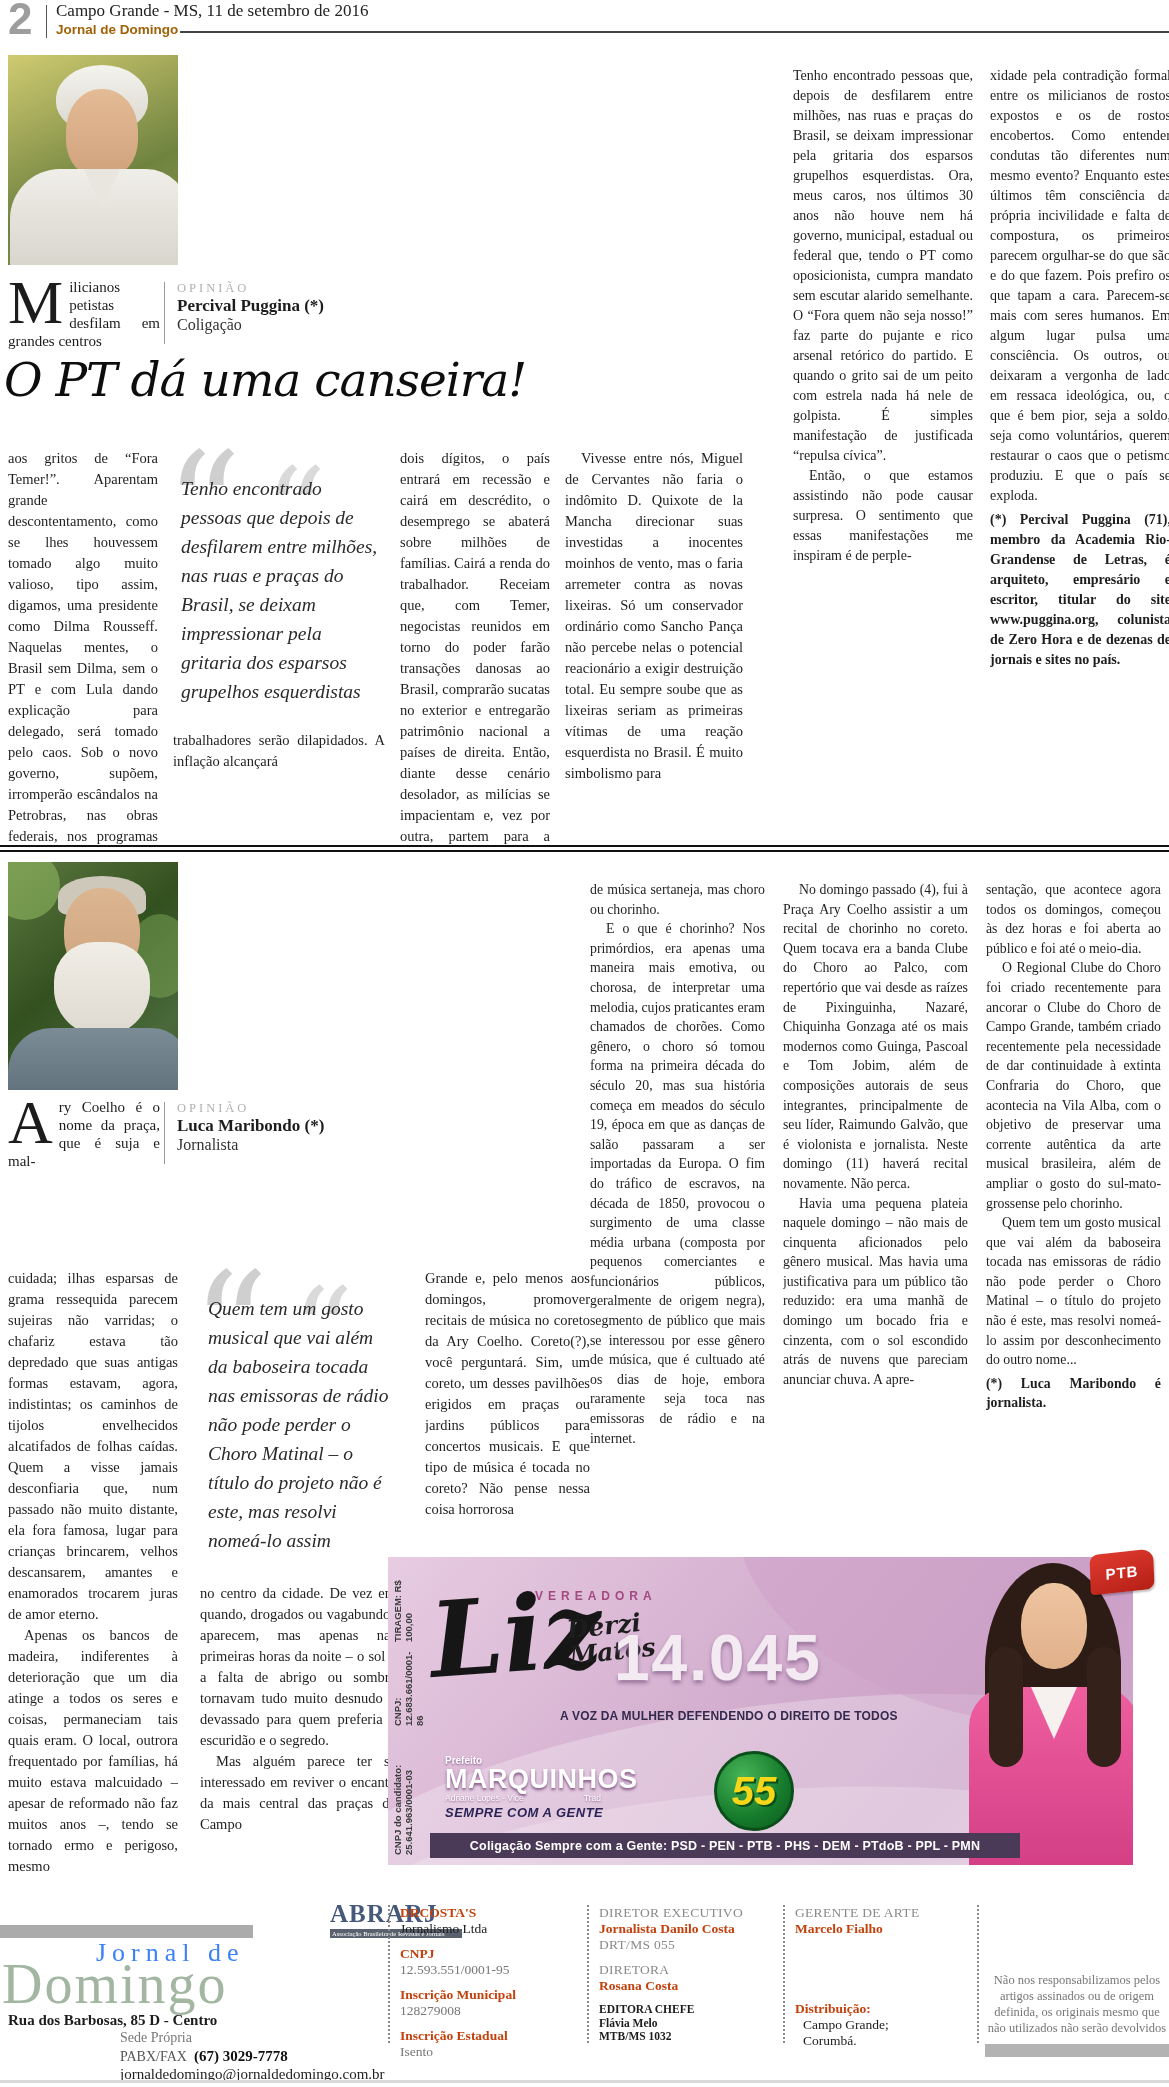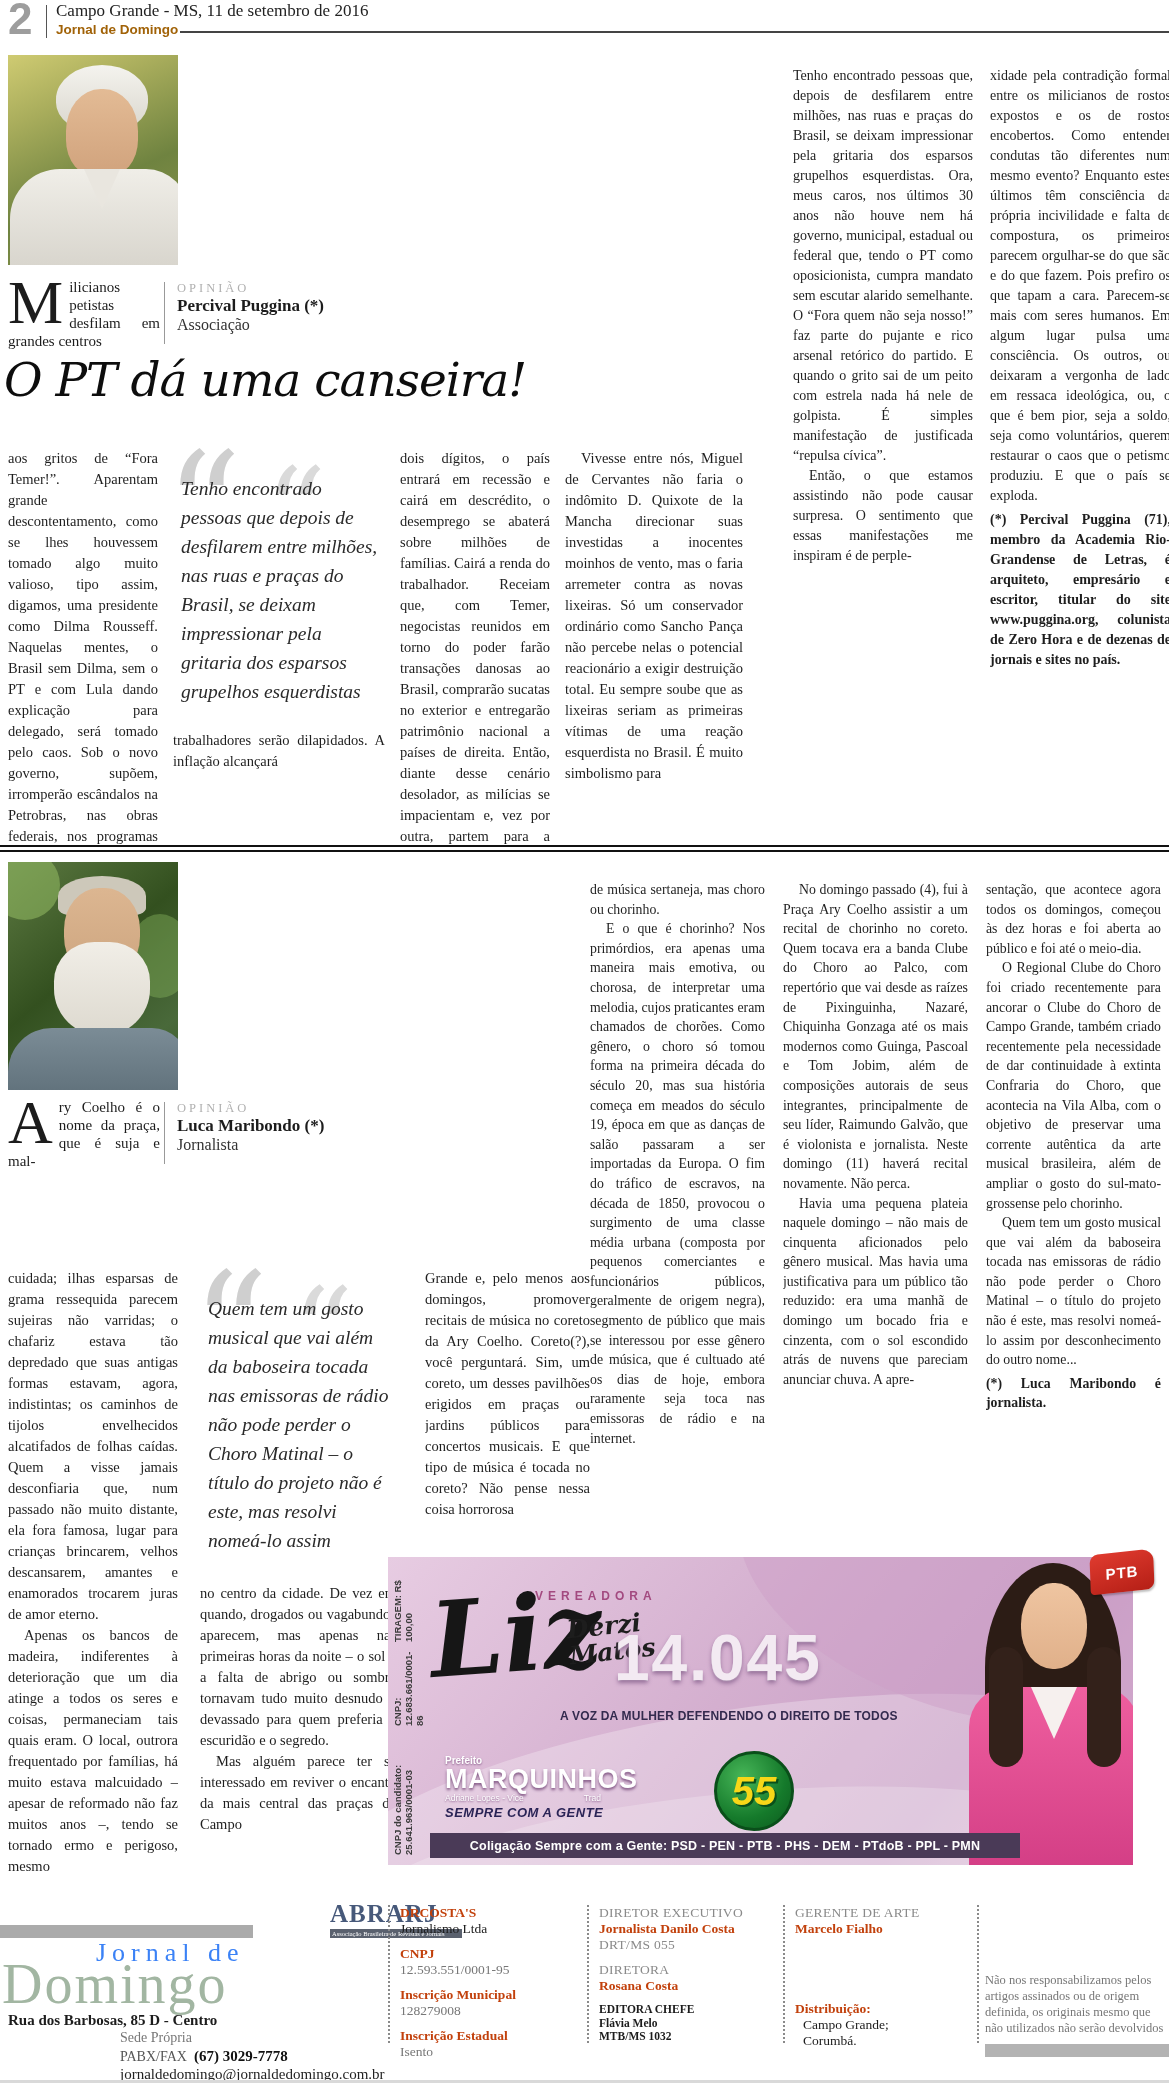--- a/index.html
+++ b/index.html
@@ -107,21 +107,21 @@
   .d1{left:388px}.d2{left:587px}.d3{left:783px}.d4{left:977px}
   .ft-col{position:absolute;top:1905px;font-size:13.5px;line-height:16px}
   .ft-c1{left:400px;width:175px}
   .ft-c2{left:599px;width:175px}
   .ft-c3{left:795px;width:172px}
   .ft-label{color:#8a8a8a;letter-spacing:.3px}
   .ft-bold{font-weight:bold;color:#c2410c}
   .ft-val{color:#777}
   .ft-gap{height:9px}
   .ft-small{font-size:11.5px;line-height:13.5px;font-weight:bold}
-  .ft-disc{position:absolute;left:985px;top:1972px;width:184px;font-size:12.5px;line-height:16px;color:#777;text-align:left}
+  .ft-disc{position:absolute;left:985px;top:1972px;width:184px;font-size:12.5px;line-height:16px;color:#777;text-align:center}
   .ft-discbar{position:absolute;left:985px;top:2044px;width:184px;height:13px;background:#b3b3b3}
   .ft-bottomline{position:absolute;left:0;top:2080px;width:1169px;height:3px;background:#d9d9d9}
 </style>
 </head>
 <body>
 
 <div class="page">
 
   <div class="hdr-num">2</div>
   <div class="hdr-vline"></div>
@@ -135,21 +135,21 @@
     <div class="p1-body"></div>
     <div class="p1-collar"></div>
   </div>
   <div class="leadin" style="left:8px;top:278px">
     <span class="dropcap">M</span><span>ilicianos petistas desfilam em grandes centros</span>
   </div>
   <div class="v-rule" style="left:164px;top:282px;height:62px"></div>
   <div class="byline" style="left:177px;top:281px">
     <div class="kicker">OPINIÃO</div>
     <div class="author">Percival Puggina (*)</div>
-    <div class="role">Associação</div>
+    <div class="role">Coligação</div>
   </div>
   <h1 class="headline a1-headline">O PT dá uma canseira!</h1>
 
   <div class="a1-cols">
     <div class="body-col col cont" style="width:150px">
         <p>aos gritos de “Fora Temer!”. Aparentam grande descontentamento, como se lhes houvessem tomado algo muito valioso, tipo assim, digamos, uma presidente como Dilma Rousseff. Naquelas mentes, o Brasil sem Dilma, sem o PT e com Lula dando explicação para delegado, será tomado pelo caos. Sob o novo governo, supõem, irromperão escândalos na Petrobras, nas obras federais, nos programas sociais. Os fundos de pensão dos</p>
       </div>
     <div class="quote-col" style="width:212px">
       <div class="pull-quote">
         <span class="qmark q1">“</span>

